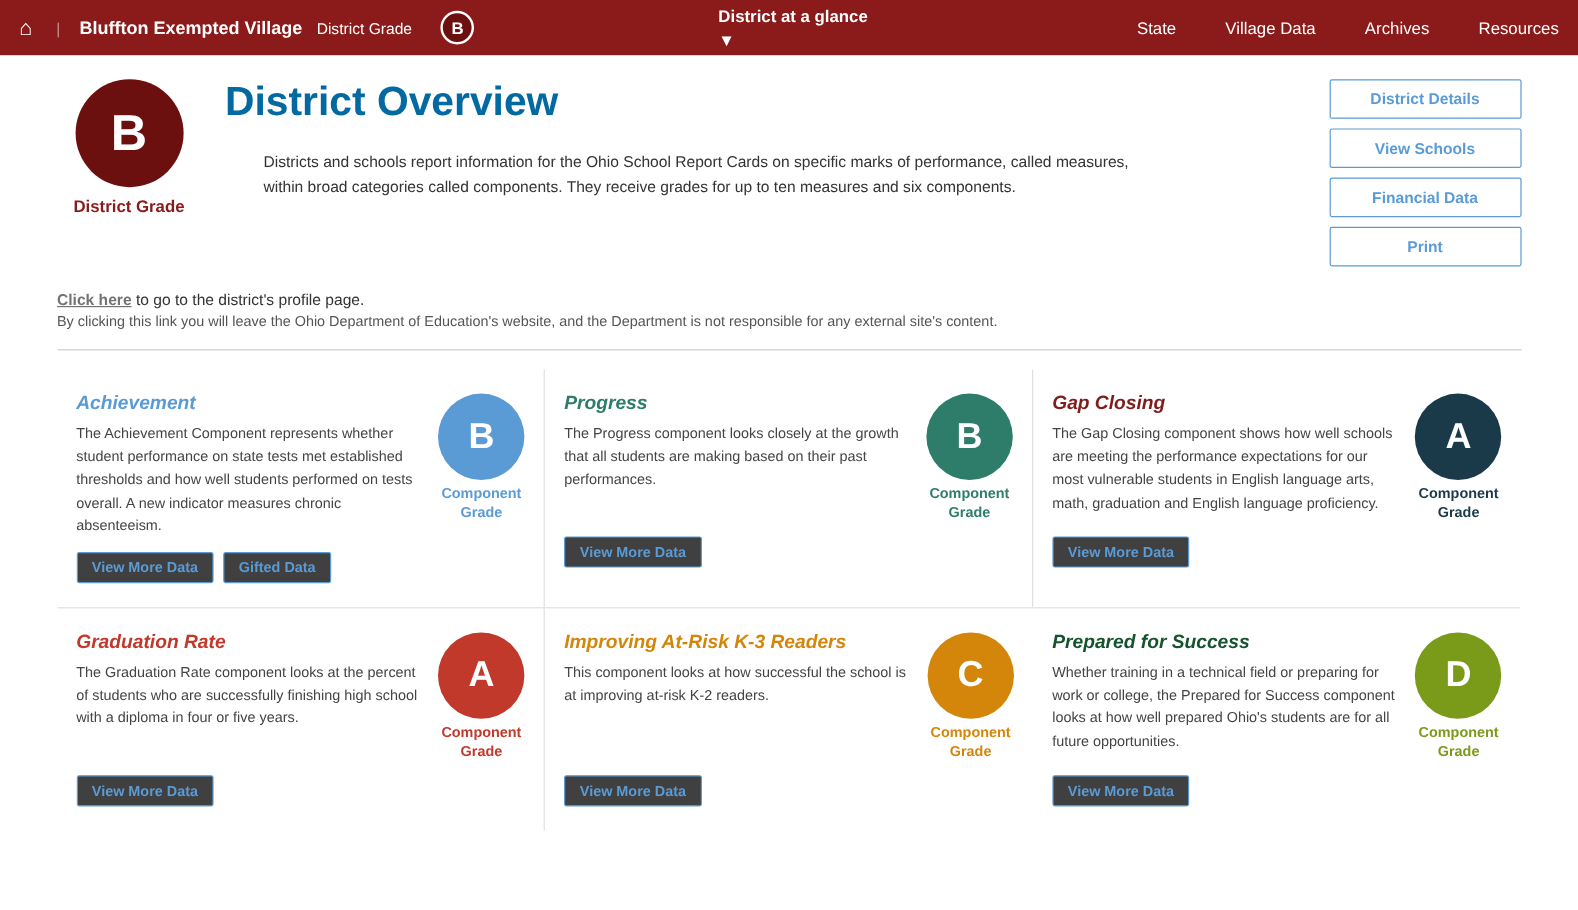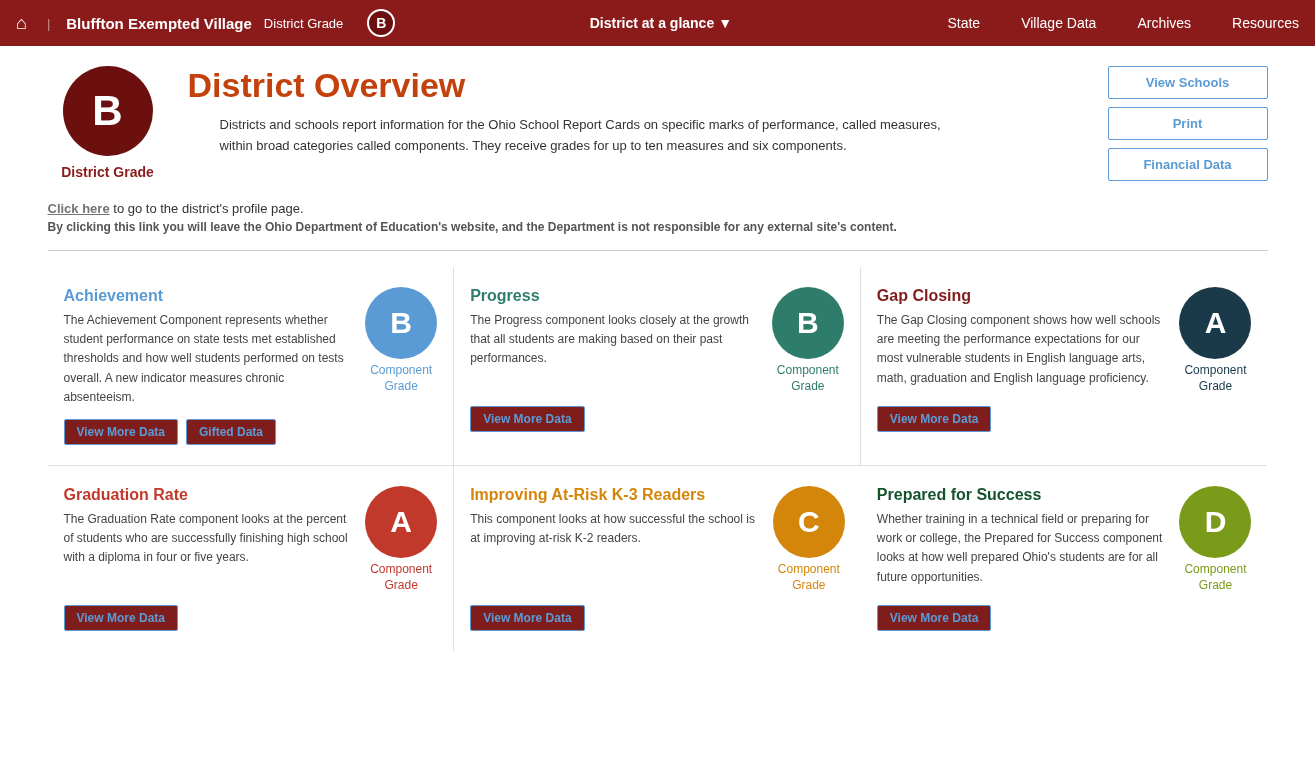--- a/index.html
+++ b/index.html
@@ -52,21 +52,21 @@
       display: flex;
       align-items: center;
       justify-content: center;
     }
     .navbar-glance-btn {
       color: #fff;
       font-size: 14px;
       font-weight: bold;
       cursor: pointer;
       display: flex; align-items: flex-start; gap: 4px;
-      background: none; border: none;
+      background: none; border: none; flex-direction: column;
     }
     .navbar-right {
       display: flex; gap: 20px; align-items: center;
     }
     .navbar-right a {
       color: #fff;
       text-decoration: none;
       font-size: 14px;
       margin-left: 21px;
     }
@@ -98,24 +98,24 @@
     }
     .grade-circle-main .label {
       color: #8b1a1a;
       font-weight: bold;
       font-size: 14px;
       margin-top: 8px;
       text-align: center;
     }
     .header-text { flex: 1; }
     .header-text h1 {
-      color: #c2410c;
+      color: #0369a1;
       font-size: 34px;
       font-weight: bold;
-      margin-bottom: 10px;
+      margin-bottom: 20px;
     }
     .header-text p {
       font-size: 13px;
       line-height: 1.6;
       color: #333;
       max-width: 750px;
       margin-left: 32px;
     }
     .sidebar-buttons {
       display: flex;
@@ -131,21 +131,21 @@
       text-align: center;
       font-size: 13px;
       font-weight: bold;
       cursor: pointer;
       border-radius: 2px;
     }
 
     
     .link-section { margin: 16px 0; }
     .link-section a { color: #737373; font-weight: bold; font-size: 13px; }
-    .link-section .link-desc { font-size: 12px; color: #555; margin-top: 4px; font-weight: bold; }
+    .link-section .link-desc { font-size: 12px; color: #555; margin-top: 4px; }
 
     
     hr.section-divider { border: none; border-top: 1px solid #ccc; margin: 16px 0; }
 
     
     .components-grid {
       display: grid;
       grid-template-columns: 1fr 1fr 1fr;
       gap: 0;
     }
@@ -162,20 +162,21 @@
     .component-card .top-row {
       display: flex;
       align-items: flex-start;
       gap: 16px;
     }
     .component-card .text-area { flex: 1; }
     .component-title {
       font-size: 16px;
       font-weight: bold;
       margin-bottom: 6px;
+      font-style: italic;
     }
     .component-title.blue { color: #5b9bd5; }
     .component-title.teal { color: #2e7d6b; }
     .component-title.dark { color: #7f1d1d; }
     .component-title.red { color: #c0392b; }
     .component-title.orange { color: #d4860a; }
     .component-title.olive { color: #14532d; }
 
     .component-desc {
       font-size: 12px;
@@ -190,21 +191,21 @@
       flex-shrink: 0;
     }
     .component-circle .grade-letter {
       font-size: 30px;
       font-weight: bold;
       color: #fff;
     }
     .component-circle-label {
       text-align: center;
       font-size: 12px;
-      font-weight: normal;
+      font-weight: bold;
       line-height: 1.3;
       margin-top: 4px;
     }
     .circle-wrapper {
       display: flex; flex-direction: column; align-items: center;
       flex-shrink: 0;
     }
 
     .bg-light-blue { background: #5b9bd5; }
     .bg-teal { background: #2e7d6b; }
@@ -217,21 +218,21 @@
     .label-teal { color: #2e7d6b; }
     .label-dark { color: #1a3a4a; }
     .label-red { color: #c0392b; }
     .label-orange { color: #d4860a; }
     .label-olive { color: #7a9a1a; }
 
     .btn-row { display: flex; gap: 8px; flex-wrap: wrap; margin-top: 4px; }
     .view-btn {
       border: 1px solid #5b9bd5;
       color: #5b9bd5;
-      background: #7f1d1d;
+      background: #404040;
       padding: 5px 12px;
       font-size: 12px;
       font-weight: bold;
       cursor: pointer;
       border-radius: 2px;
     }
 
     .row-divider {
       border: none;
       border-top: 1px solid #e0e0e0;
@@ -271,23 +272,24 @@
       <div class="circle">
         <span>B</span>
       </div>
       <div class="label">District Grade</div>
     </div>
     <div class="header-text">
       <h1>District Overview</h1>
       <p>Districts and schools report information for the Ohio School Report Cards on specific marks of performance, called measures, within broad categories called components. They receive grades for up to ten measures and six components.</p>
     </div>
     <div class="sidebar-buttons">
+      <button class="sidebar-btn">District Details</button>
       <button class="sidebar-btn">View Schools</button>
+      <button class="sidebar-btn">Financial Data</button>
       <button class="sidebar-btn">Print</button>
-      <button class="sidebar-btn">Financial Data</button>
     </div>
   </div>
 
   <div class="link-section">
     <div>
       <a href="#">Click here</a><span> to go to the district's profile page.</span>
     </div>
     <div class="link-desc">By clicking this link you will leave the Ohio Department of Education's website, and the Department is not responsible for any external site's content.</div>
   </div>
 

